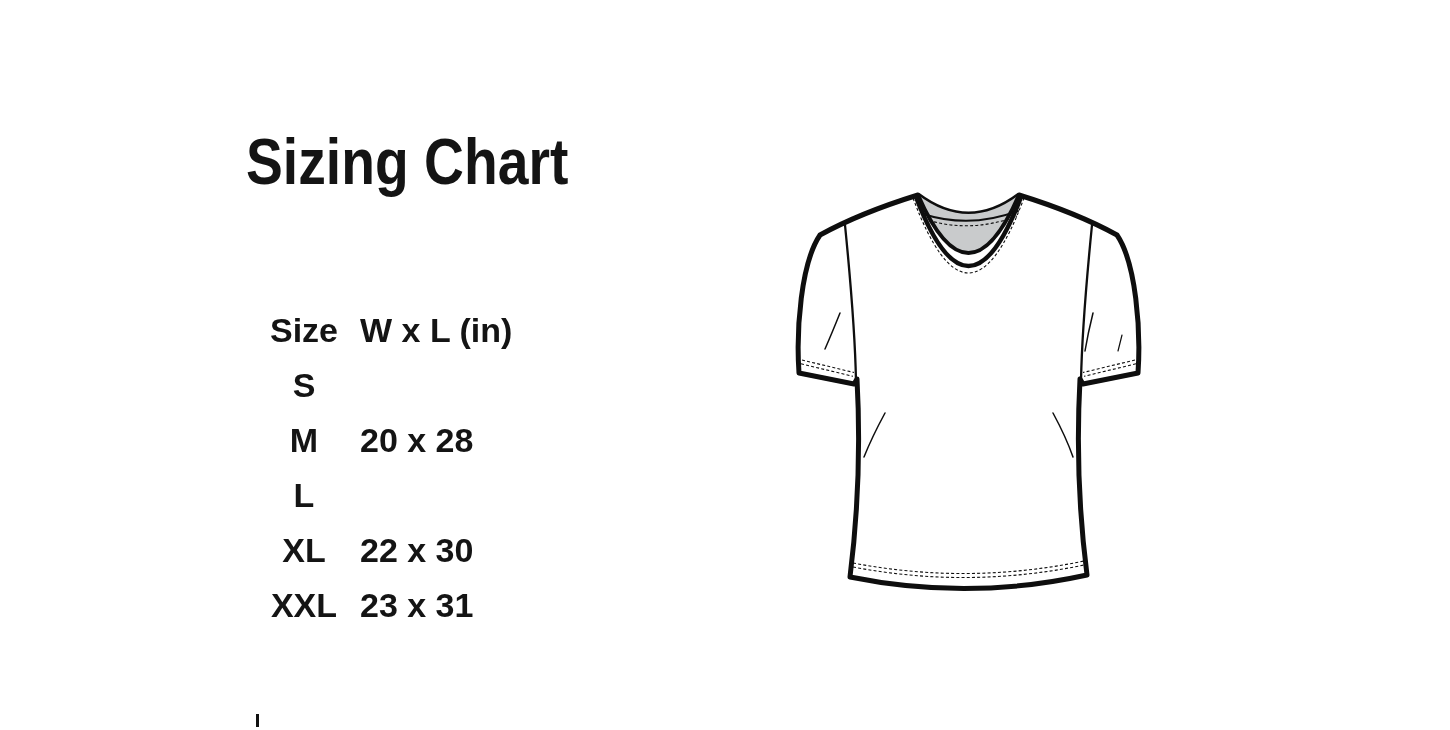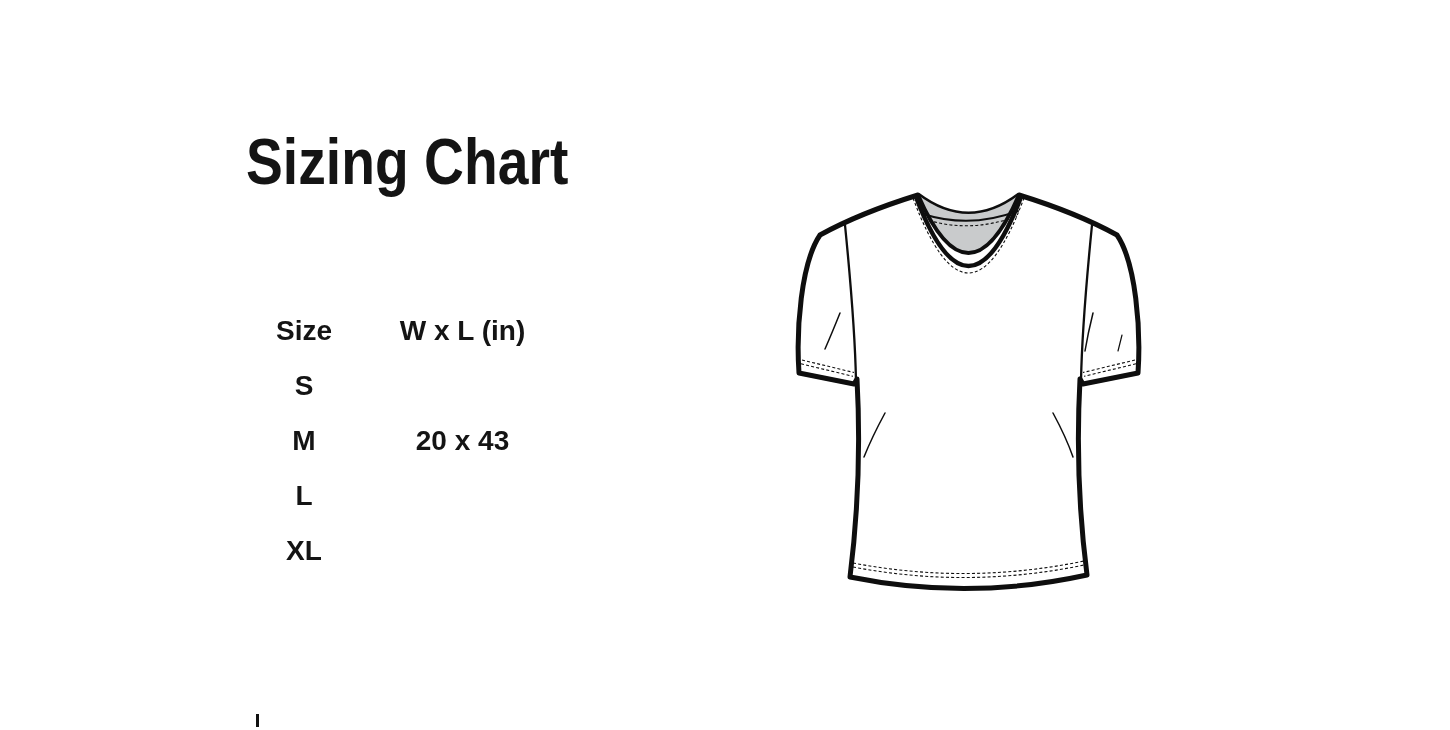--- a/index.html
+++ b/index.html
@@ -12,25 +12,25 @@
   }
   .page-title {
     position:absolute; left:246px; top:129px;
     font-size:65px; font-weight:bold; line-height:1;
     white-space:nowrap; color:#141414;
     transform:scaleX(0.85); transform-origin:left top;
   }
   .size-table { position:absolute; left:258px; top:303px; }
   .t-row {
     display:flex; height:55px; align-items:center;
-    font-weight:bold; font-size:28px; color:#141414;
+    font-weight:bold; font-size:34px; color:#141414;
     white-space:nowrap;
   }
   .c1 { width:92px;  text-align:center; }
-  .c2 { width:205px; margin-left:10px; text-align:center; }
+  .c2 { width:205px; margin-left:10px; text-align:left; }
   .tshirt-wrap { position:absolute; left:790px; top:185px; width:356px; height:420px; }
   .tshirt-wrap svg { display:block; width:100%; height:100%; }
   .oline  { fill:#ffffff; stroke:#0e0e0e; stroke-width:5;   stroke-linejoin:round; }
   .thick4 { fill:none;    stroke:#0e0e0e; stroke-width:4;   stroke-linecap:round; }
   .thick45{ fill:none;    stroke:#0e0e0e; stroke-width:4.5; stroke-linecap:round; }
   .seam   { fill:none;    stroke:#0e0e0e; stroke-width:2;   stroke-linecap:round; }
   .seam23 { fill:none;    stroke:#0e0e0e; stroke-width:2.3; stroke-linecap:round; }
   .stitch { fill:none;    stroke:#0e0e0e; stroke-width:1.1; stroke-dasharray:3 2.2; }
   .crease { fill:none;    stroke:#0e0e0e; stroke-width:1.5; stroke-linecap:round; }
   .crease-thin { fill:none; stroke:#0e0e0e; stroke-width:1.2; stroke-linecap:round; }
@@ -48,27 +48,32 @@
 <div class="size-table">
   <div class="t-row">
     <div class="c1">Size</div>
     <div class="c2">W x L (in)</div>
   </div>
   <div class="t-row">
     <div class="c1">S</div>
   </div>
   <div class="t-row">
     <div class="c1">M</div>
-    <div class="c2">20 x 43</div>
+    <div class="c2">20 x 28</div>
   </div>
   <div class="t-row">
     <div class="c1">L</div>
   </div>
   <div class="t-row">
     <div class="c1">XL</div>
+    <div class="c2">22 x 30</div>
+  </div>
+  <div class="t-row">
+    <div class="c1">XXL</div>
+    <div class="c2">23 x 31</div>
   </div>
 </div>
 
 <div class="tshirt-wrap">
   <svg viewBox="0 0 356 420" xmlns="http://www.w3.org/2000/svg">
 
     <path class="oline" d="M 128,10 Q 178.5,48 229,10 Q 287,28 327,50 C 346,78 351,145 348,188 L 293,199 L 290,194 C 287,250 288,320 297,390 Q 178.5,416 60,392 C 69,320 70,250 67,194 L 64,199 L 9,188 C 6,145 11,78 30,50 Q 70,28 128,10 Z"></path>
 
     <path class="grayfill" d="M 128,10 Q 178.5,48 229,10 Q 178.5,126 128,10 Z" fill="#c9cbcc"></path>
 

